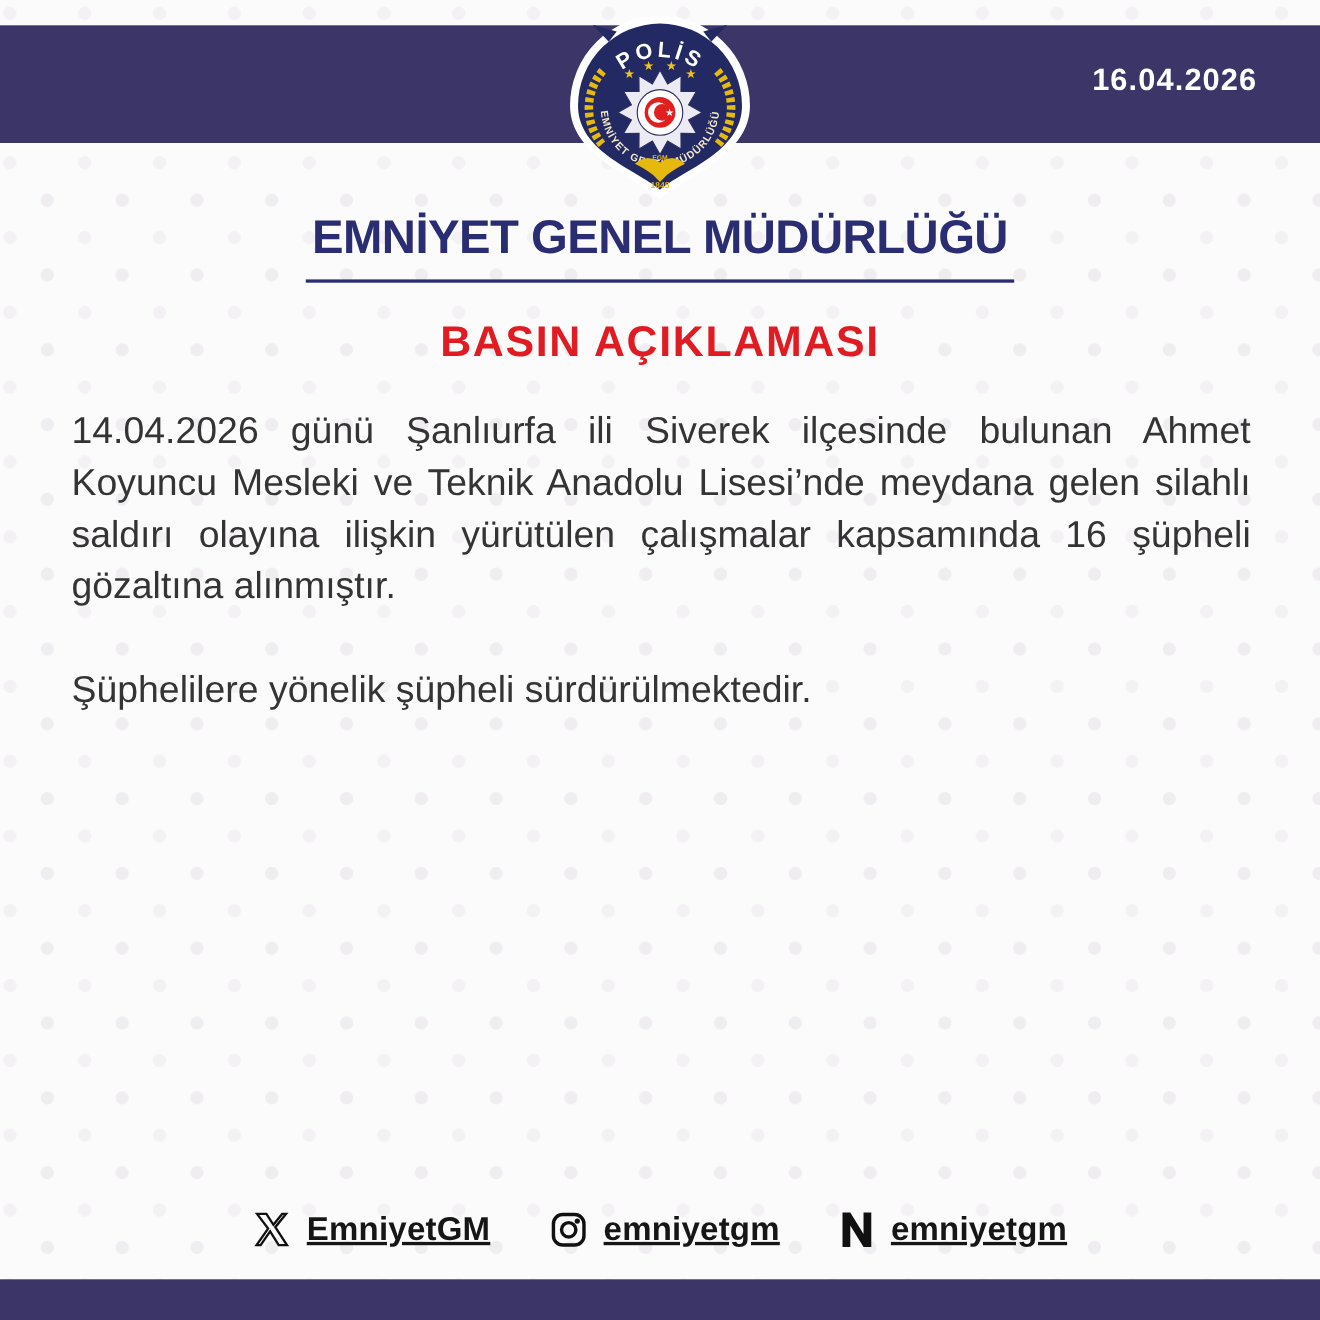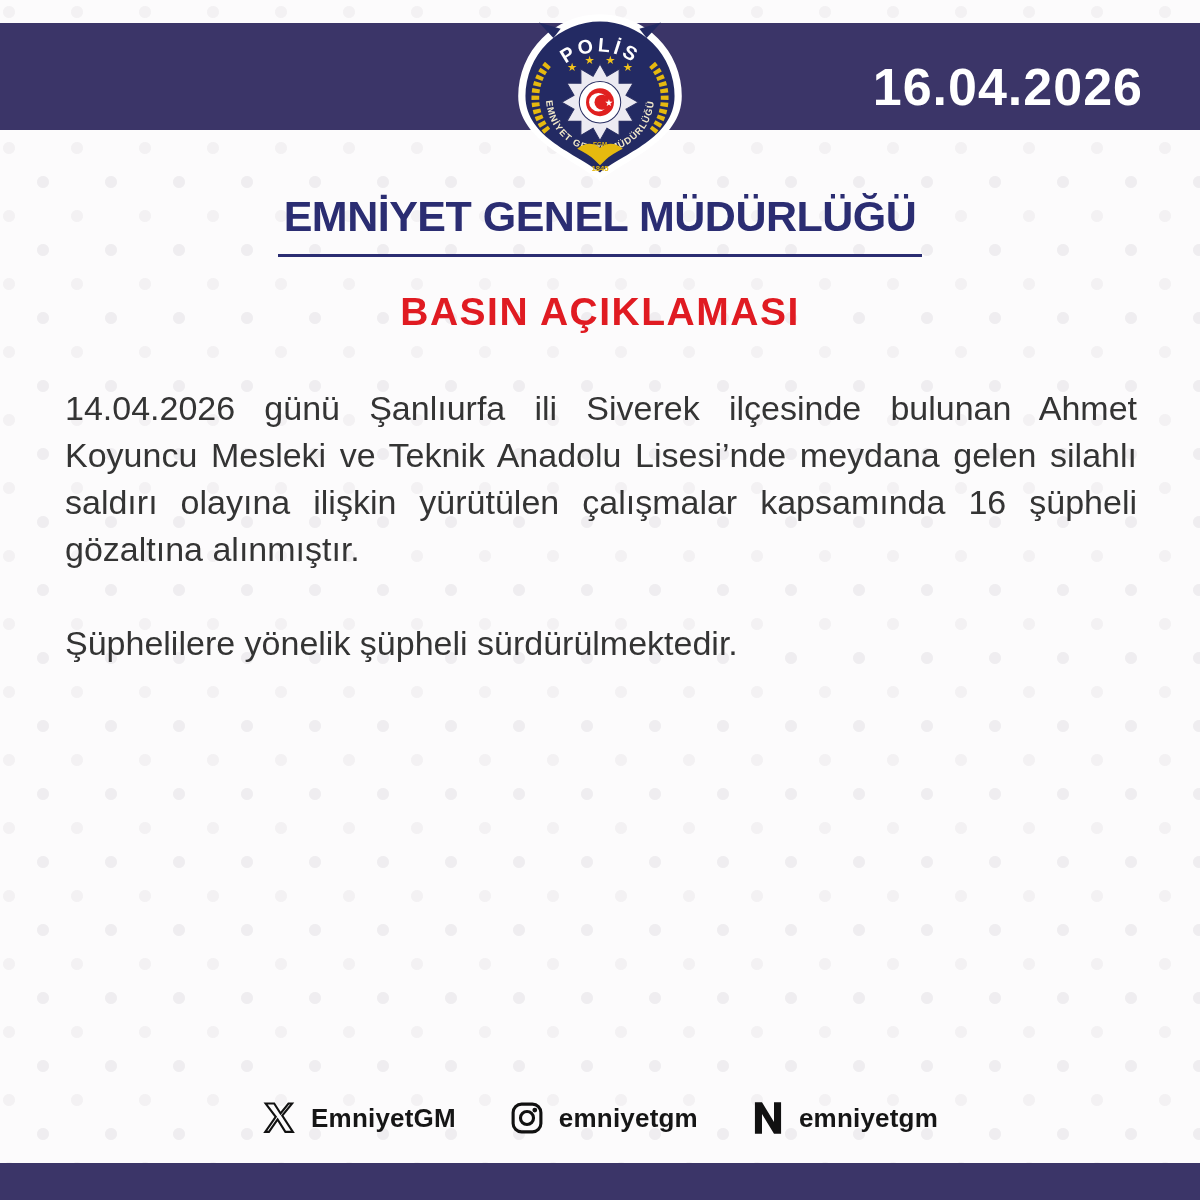--- a/index.html
+++ b/index.html
@@ -10,42 +10,42 @@
       radial-gradient(circle,#efedf0 5.5px,transparent 6.5px),
       radial-gradient(circle,#f3f1f3 5.5px,transparent 6.5px);
     background-size:68px 68px,68px 68px;
     background-position:9px 12px,43px 46px;
     font-family:"Liberation Sans",sans-serif;
   }
   .topbar{position:absolute;left:0;top:23px;width:1200px;height:107px;background:#3b3568;}
   .bottombar{position:absolute;left:0;top:1163px;width:1200px;height:37px;background:#3b3568;}
   .date{
     position:absolute;top:57px;right:57px;
-    color:#ffffff;font-size:52px;font-weight:700;letter-spacing:1px;
+    color:#ffffff;font-size:28px;font-weight:700;letter-spacing:1px;
   }
   .logo{position:absolute;left:512px;top:6px;width:176px;height:180px;}
   .title-wrap{position:absolute;left:0;top:192px;width:1200px;text-align:center;}
   .title{
     display:inline-block;color:#2b2d72;font-size:43px;font-weight:700;
     letter-spacing:-0.5px;padding:0 6px 13px 6px;border-bottom:3px solid #2b2d72;white-space:nowrap;
   }
   .subtitle{
     margin-top:33px;color:#e01b22;font-size:39px;font-weight:700;letter-spacing:1.5px;
   }
   .body-text{
     position:absolute;left:65px;top:369px;width:1072px;
     color:#343434;font-size:34px;line-height:47px;text-align:justify;
   }
-  .body-text p{margin:16px 0 47px 0;}
+  .body-text p{margin:0 0 47px 0;}
   .footer{
     position:absolute;left:0;top:1101px;width:1200px;
     display:flex;justify-content:center;align-items:center;gap:54px;
   }
   .account{display:flex;align-items:center;gap:15px;cursor:pointer;}
-  .handle{color:#161616;font-size:26px;font-weight:700;letter-spacing:0.2px;}
+  .handle{color:#161616;font-size:30px;font-weight:700;letter-spacing:0.2px;text-decoration:underline;}
   .icon{display:flex;align-items:center;justify-content:center;}
 </style>
 </head>
 <body>
 
 <div class="canvas">
 
   <div class="topbar"></div>
 
   <div class="date">16.04.2026</div>

